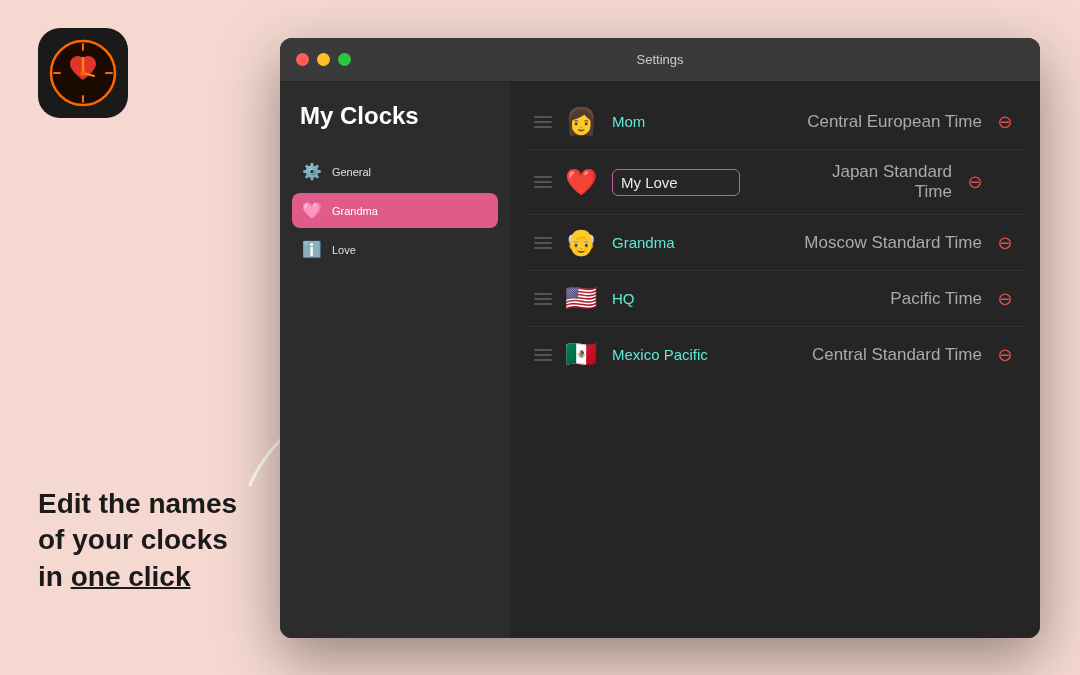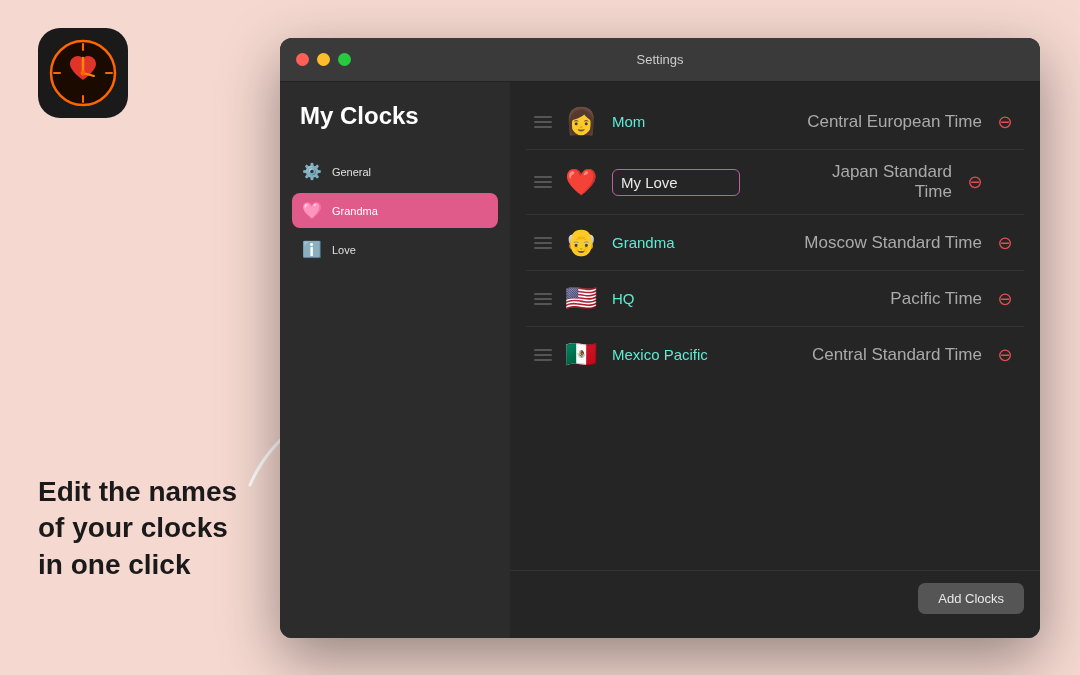--- a/index.html
+++ b/index.html
@@ -29,29 +29,30 @@
     }
 
     .app-icon svg {
       width: 70px;
       height: 70px;
     }
 
     
     .promo-text {
       position: absolute;
-      bottom: 92px;
+      bottom: 80px;
       left: 38px;
       font-size: 28px;
       font-weight: 600;
       color: #1a1a1a;
       line-height: 1.3;
     }
 
     .promo-text .underline {
+      text-decoration: underline;
       text-decoration-thickness: 2px;
       margin-top: 16px;
     }
 
     
     .arrow-svg {
       position: absolute;
       bottom: 170px;
       left: 220px;
       width: 200px;
@@ -386,19 +387,16 @@
             <div class="drag-line"></div>
           </div>
           <span class="clock-emoji">🇲🇽</span>
           <span class="clock-name">Mexico Pacific</span>
           <span class="clock-timezone">Central Standard Time</span>
           <span class="remove-btn">⊖</span>
         </div>
 
       </div>
 
-      <div class="bottom-bar">
-        <button class="add-clocks-btn">Add Clocks</button>
-      </div>
     </div>
 
   </div>
 </div>
 
 </body></html>

